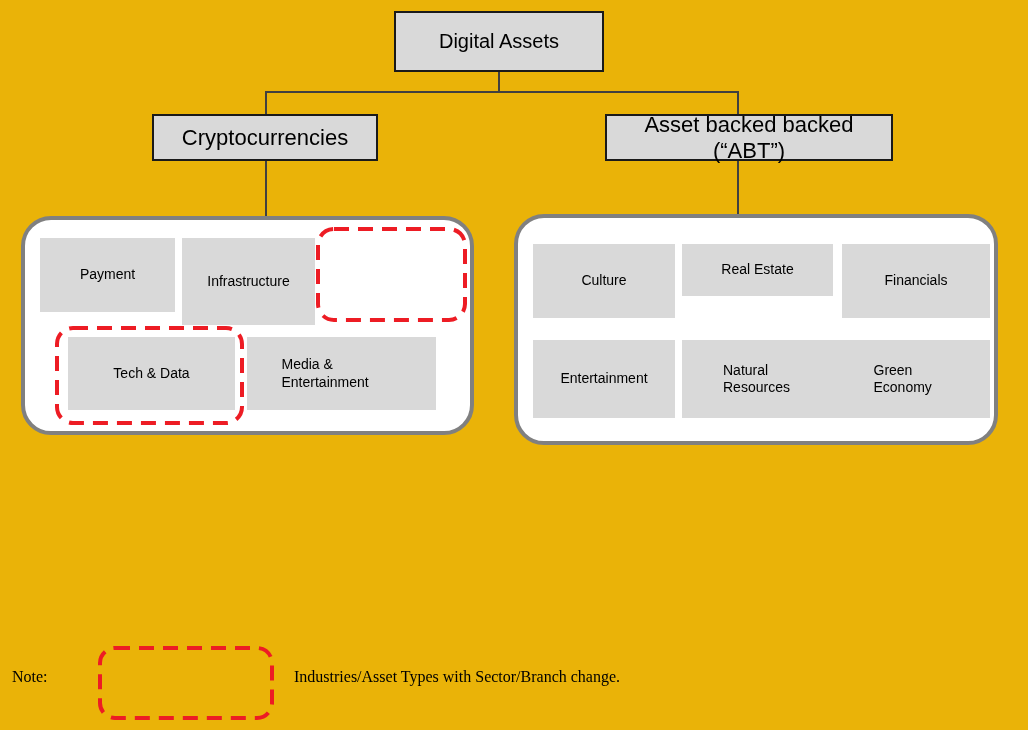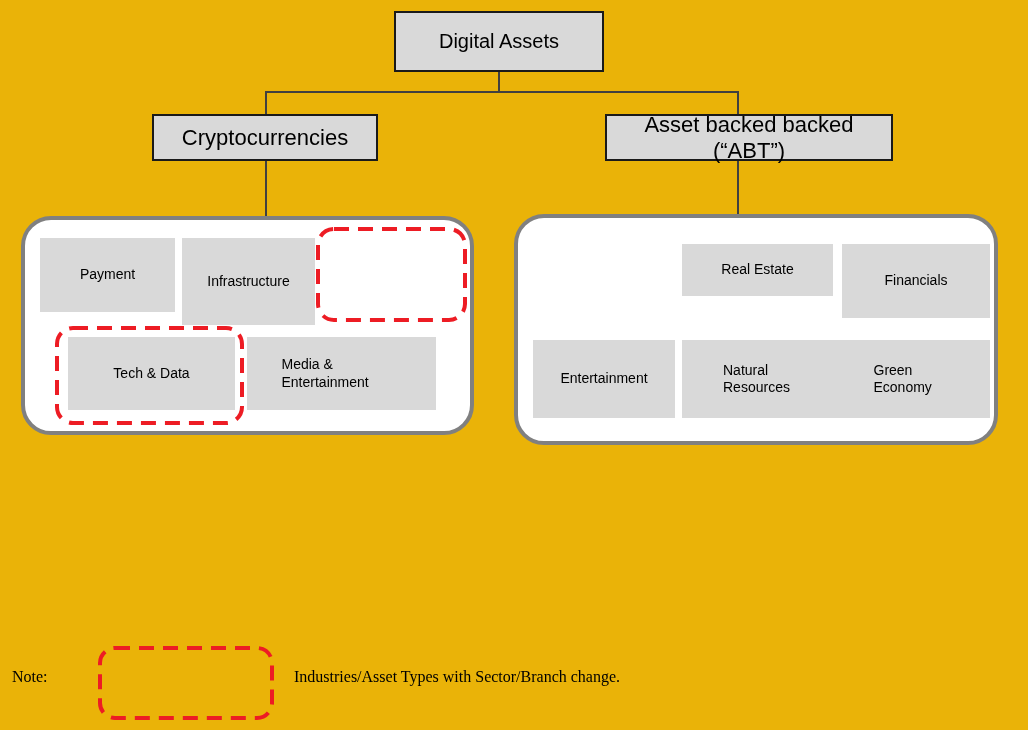--- a/index.html
+++ b/index.html
@@ -97,20 +97,23 @@
   <div class="box" style="left:182px;top:238px;width:133px;height:87px">
     <span>Infrastructure</span>
   </div>
   <div class="box" style="left:68px;top:337px;width:167px;height:73px">
     <span>Tech &amp; Data</span>
   </div>
   <div class="box" style="left:247px;top:337px;width:189px;height:73px">
     <span class="w120">Media &amp; Entertainment</span>
   </div>
 
+  <div class="box" style="left:533px;top:244px;width:142px;height:74px">
+    <span>Culture</span>
+  </div>
   <div class="box" style="left:682px;top:244px;width:151px;height:52px">
     <span>Real Estate</span>
   </div>
   <div class="box" style="left:842px;top:244px;width:148px;height:74px">
     <span>Financials</span>
   </div>
   <div class="box" style="left:533px;top:340px;width:142px;height:78px">
     <span>Entertainment</span>
   </div>
   <div class="box" style="left:682px;top:340px;width:177px;height:78px">

